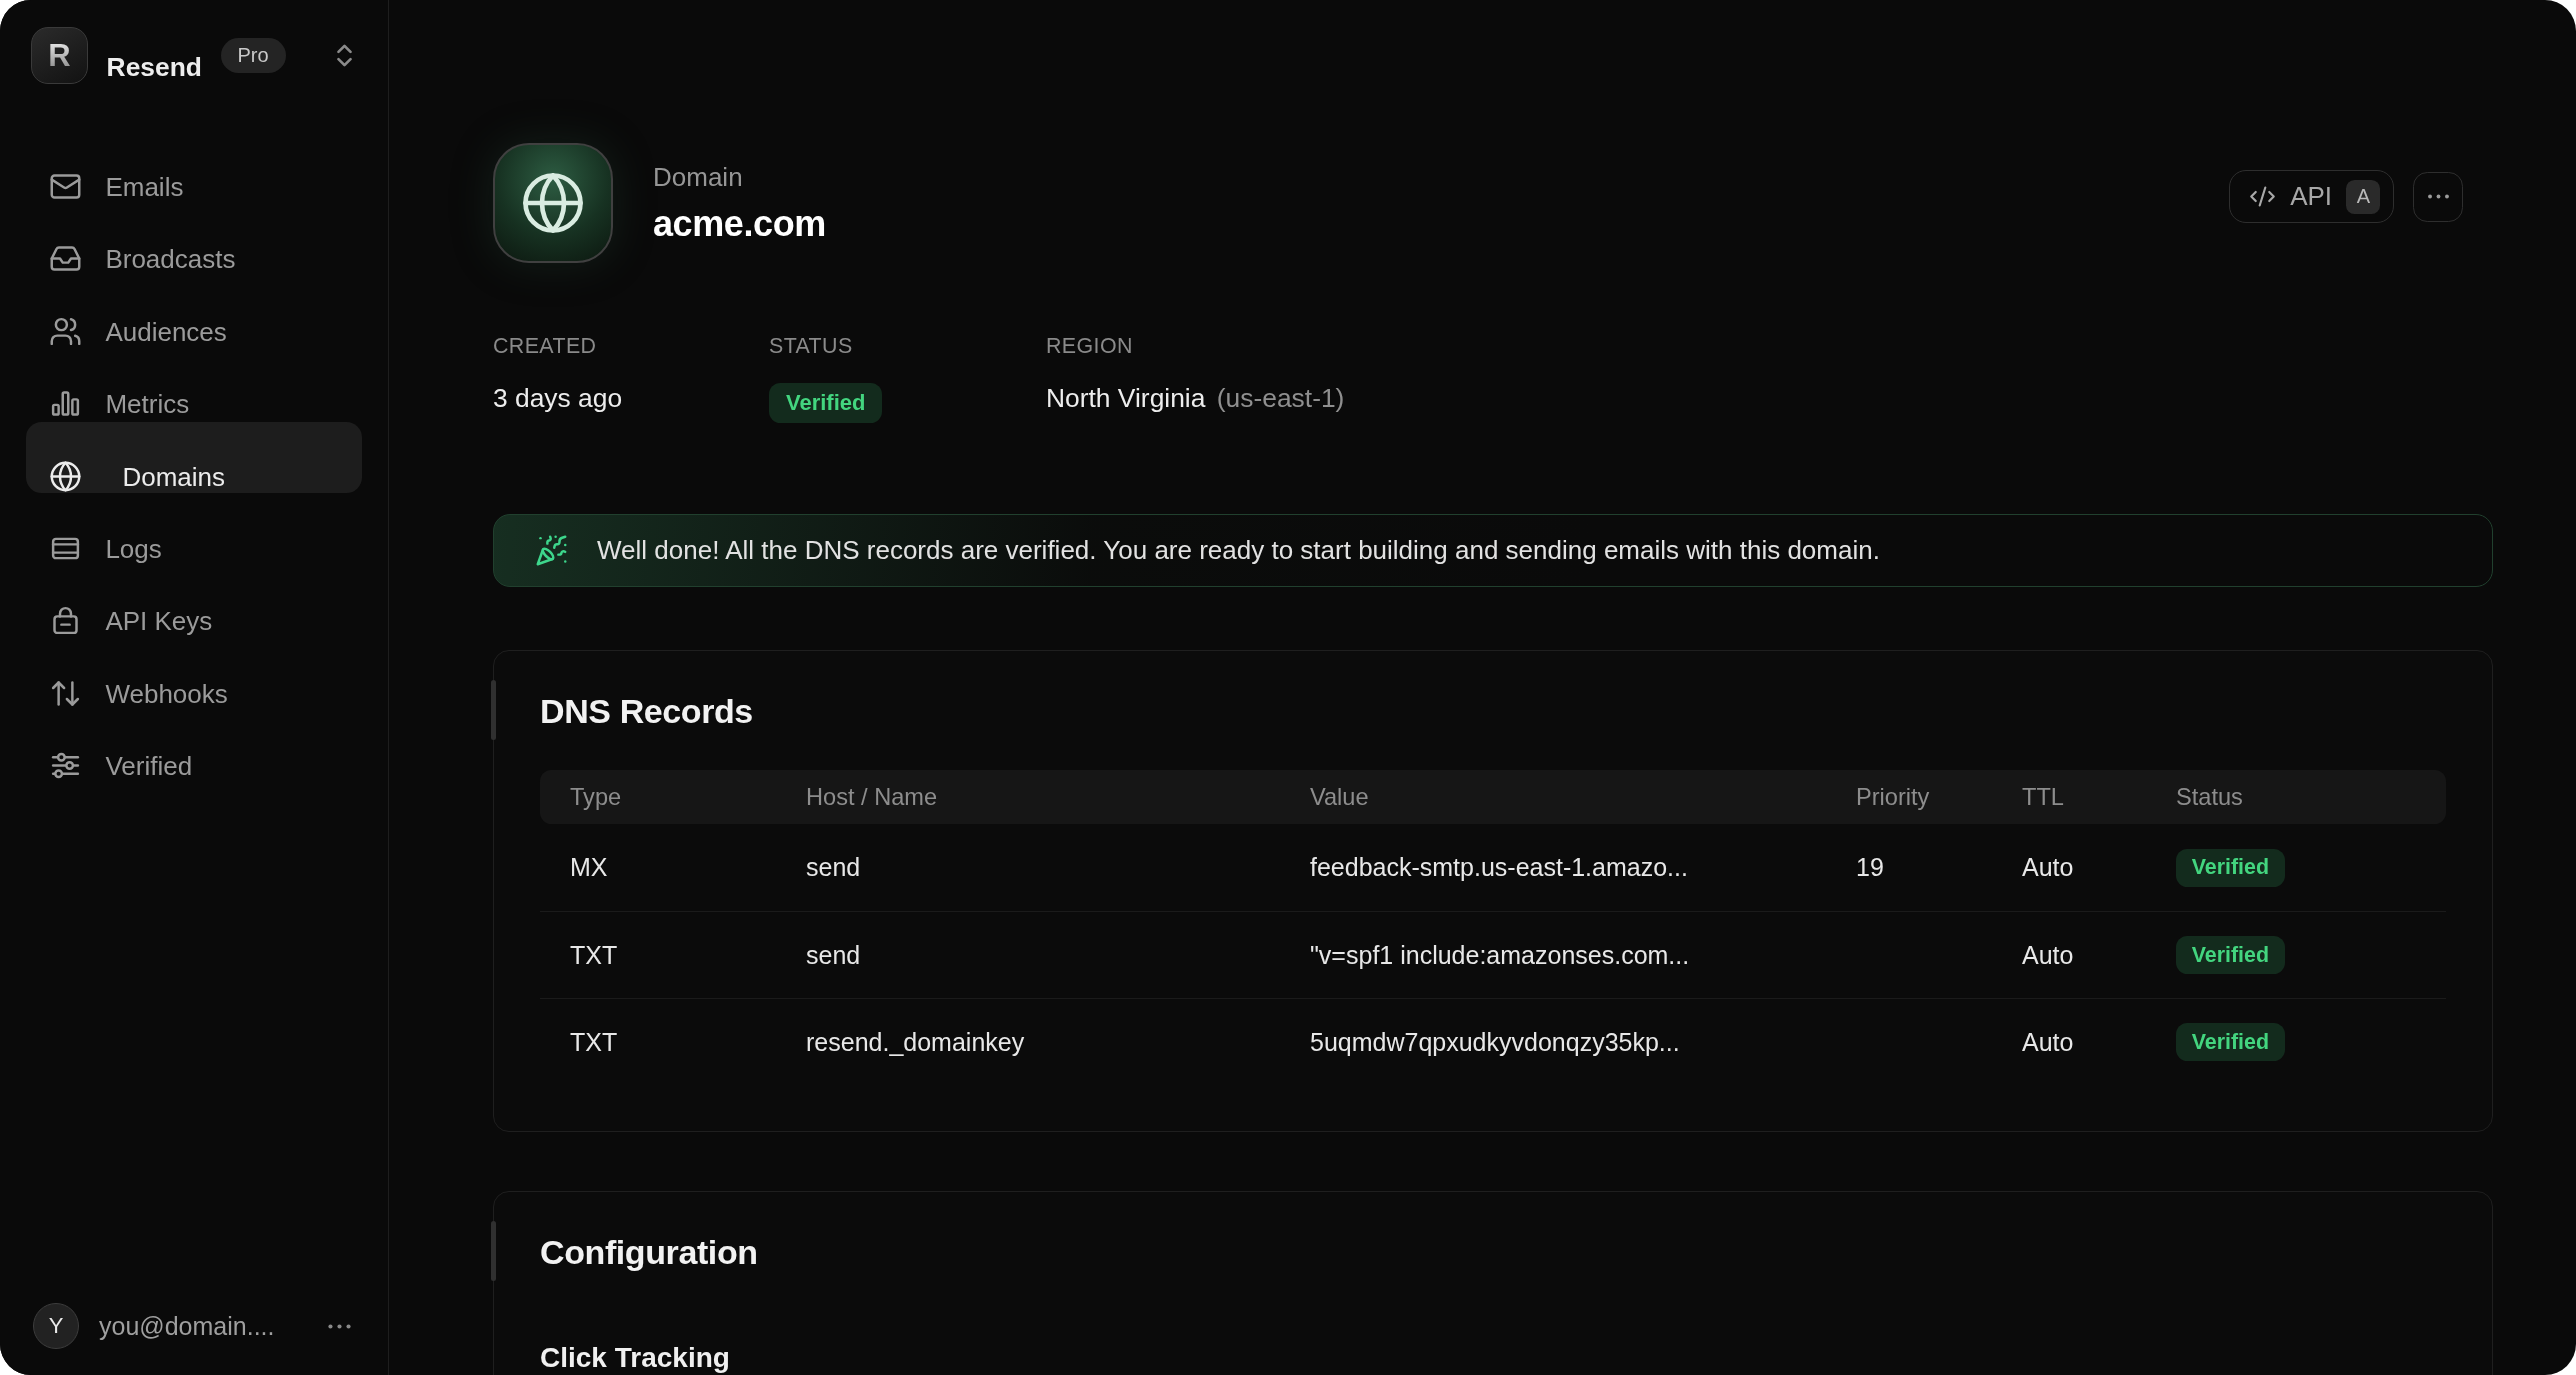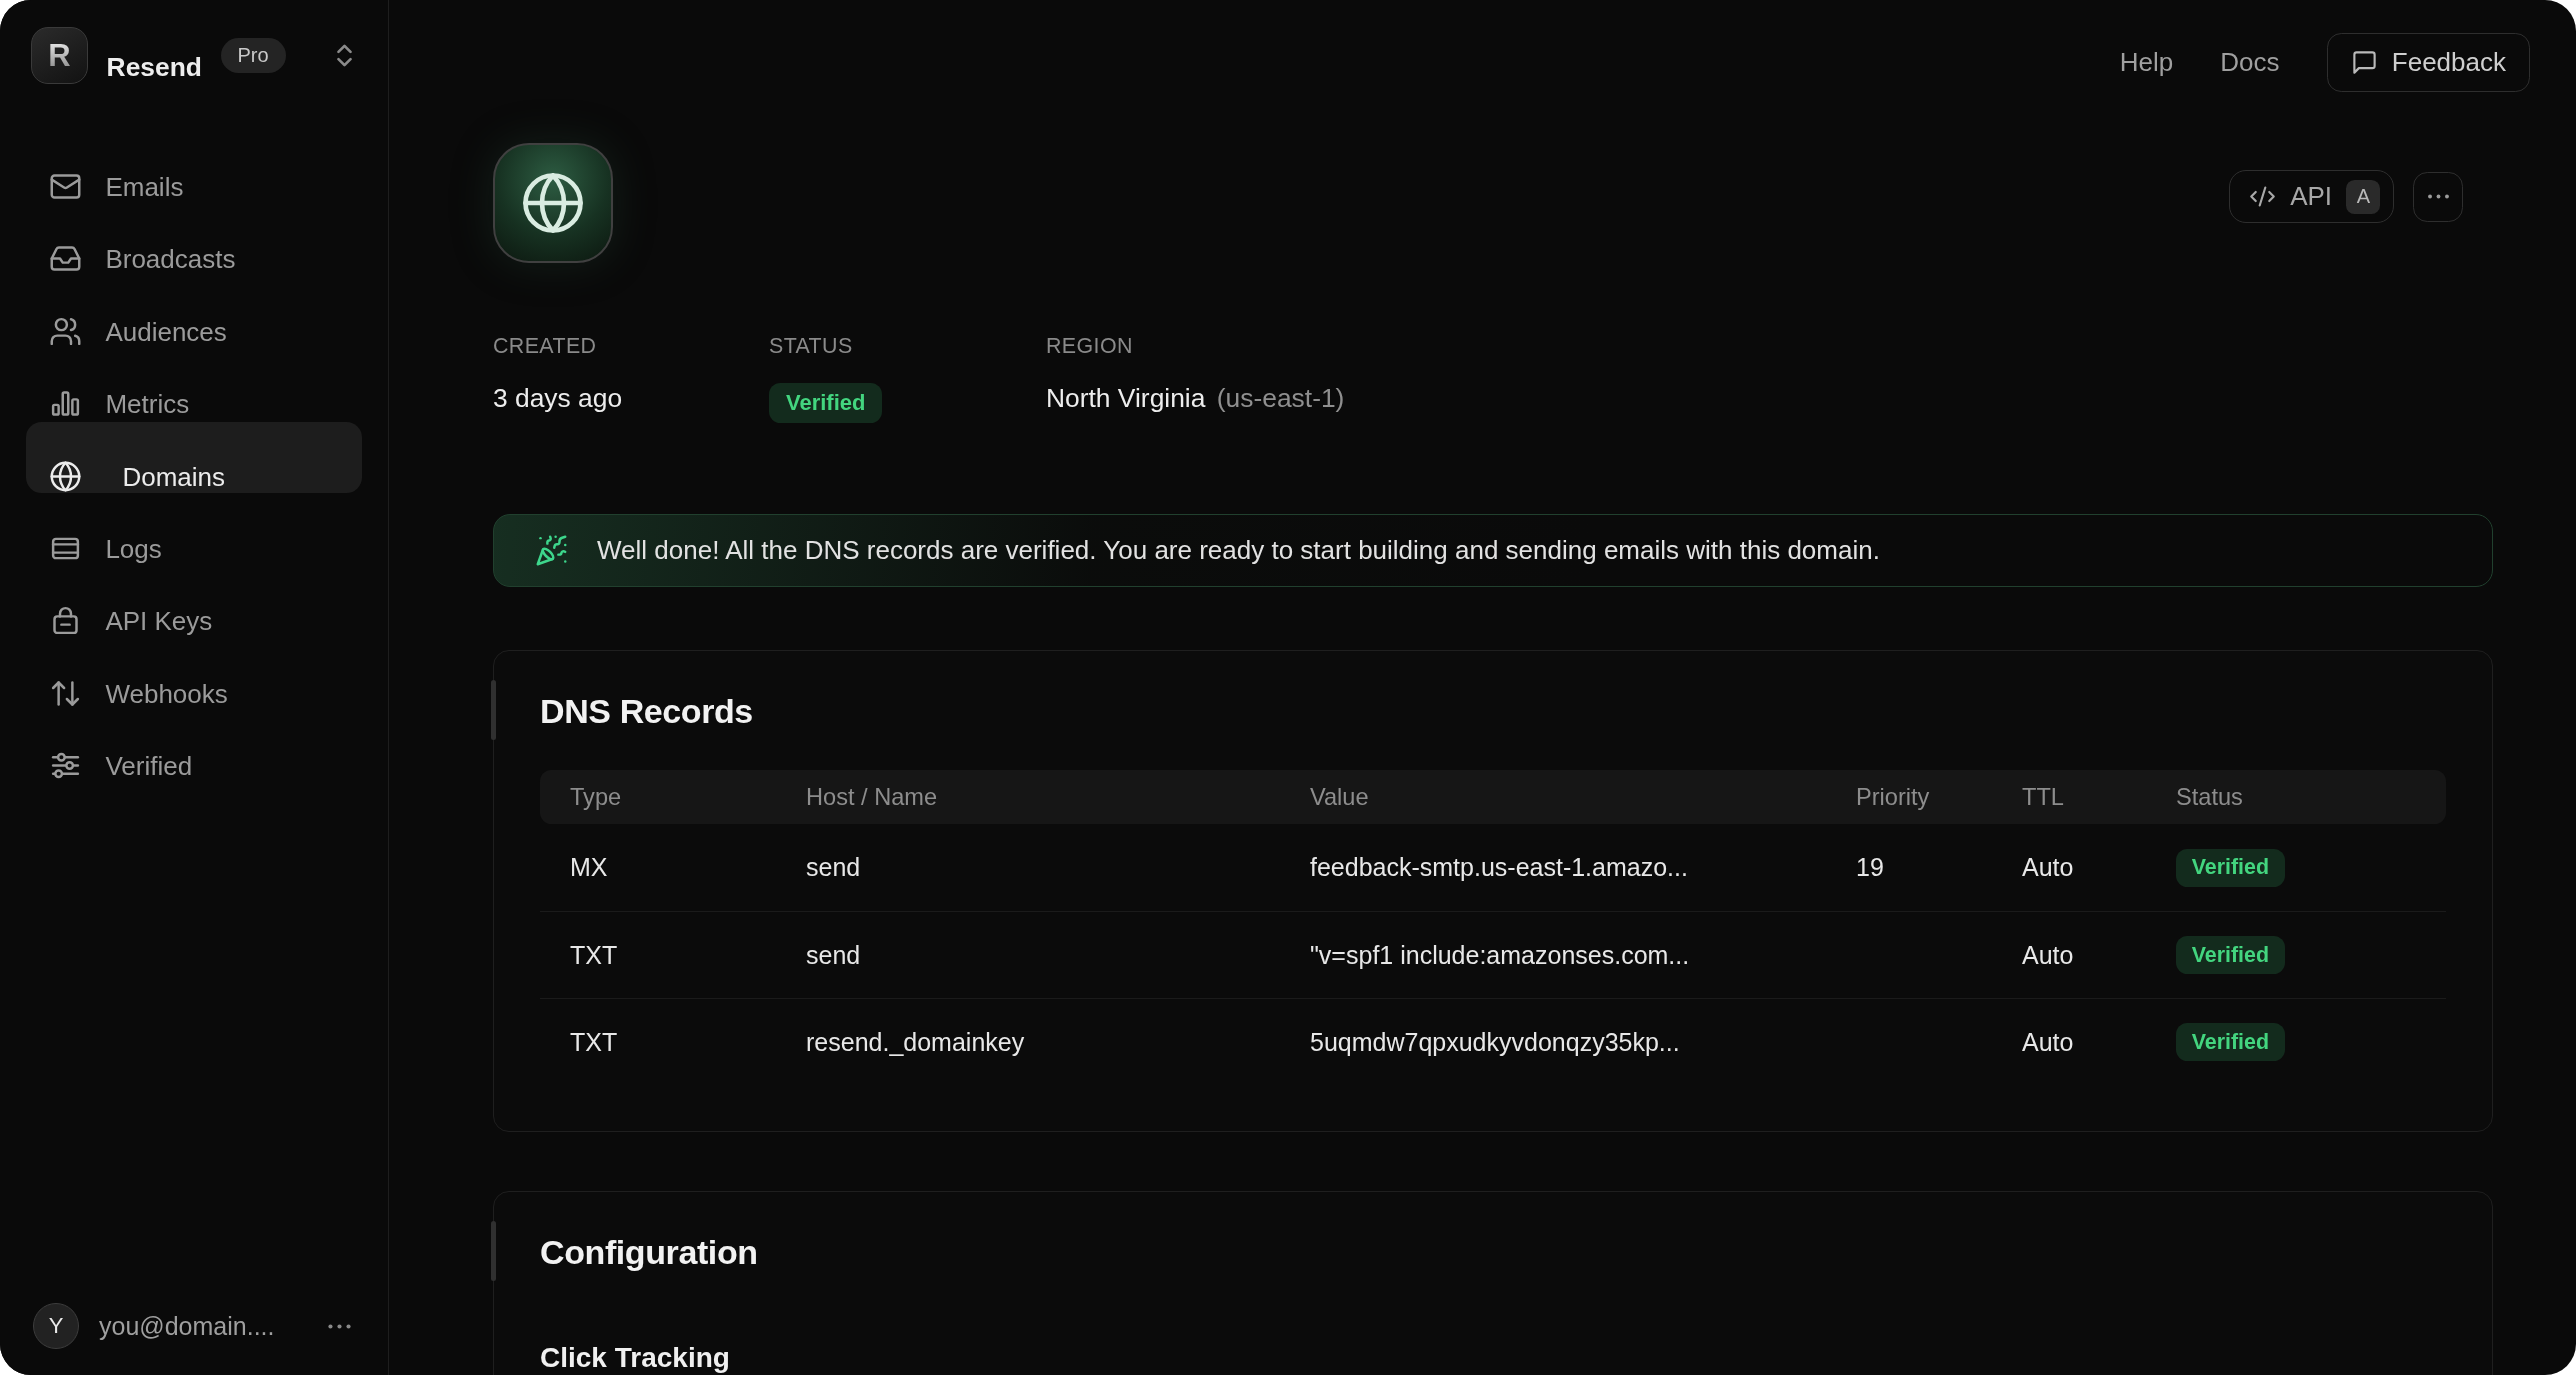--- a/index.html
+++ b/index.html
@@ -170,40 +170,34 @@
       <div class="user-more">
         <svg width="31" height="31" viewBox="0 0 24 24" fill="currentColor">
             <circle cx="5" cy="12" r="1.6"></circle>
             <circle cx="12" cy="12" r="1.6"></circle>
             <circle cx="19" cy="12" r="1.6"></circle>
           </svg>
       </div>
     </div>
   </aside>
 
-  <div class="topbar">
-    <div class="top-link">Help</div>
-    <div class="top-link">Docs</div>
-    <button class="feedback-btn">
-      <svg width="27" height="27" viewBox="0 0 24 24" fill="none" stroke="#b9b9b9" stroke-width="1.9" stroke-linecap="round" stroke-linejoin="round">
-          <path d="M21 15a2 2 0 0 1-2 2H7l-4 4V5a2 2 0 0 1 2-2h14a2 2 0 0 1 2 2z"></path>
-        </svg>
-      <span>Feedback</span>
-    </button>
-  </div>
 
   <main class="content">
 
     <div class="dom-header">
       <div class="dom-icon">
         <svg width="66" height="66" viewBox="0 0 24 24" fill="none" stroke="#d9ece1" stroke-width="1.7" stroke-linecap="round" stroke-linejoin="round">
             <circle cx="12" cy="12" r="10"></circle>
             <path d="M12 2a14.5 14.5 0 0 0 0 20 14.5 14.5 0 0 0 0-20"></path>
             <path d="M2 12h20"></path>
           </svg>
+      </div>
+      <div>
+        <div class="dom-eyebrow">Domain</div>
+        <div class="dom-title">acme.com</div>
       </div>
     </div>
 
     <div class="header-actions">
       <button class="api-btn">
         <svg width="27" height="27" viewBox="0 0 24 24" fill="none" stroke="#a8a8a8" stroke-width="1.9" stroke-linecap="round" stroke-linejoin="round">
             <path d="m18 16 4-4-4-4"></path>
             <path d="m6 8-4 4 4 4"></path>
             <path d="m14.5 4-5 16"></path>
           </svg>

